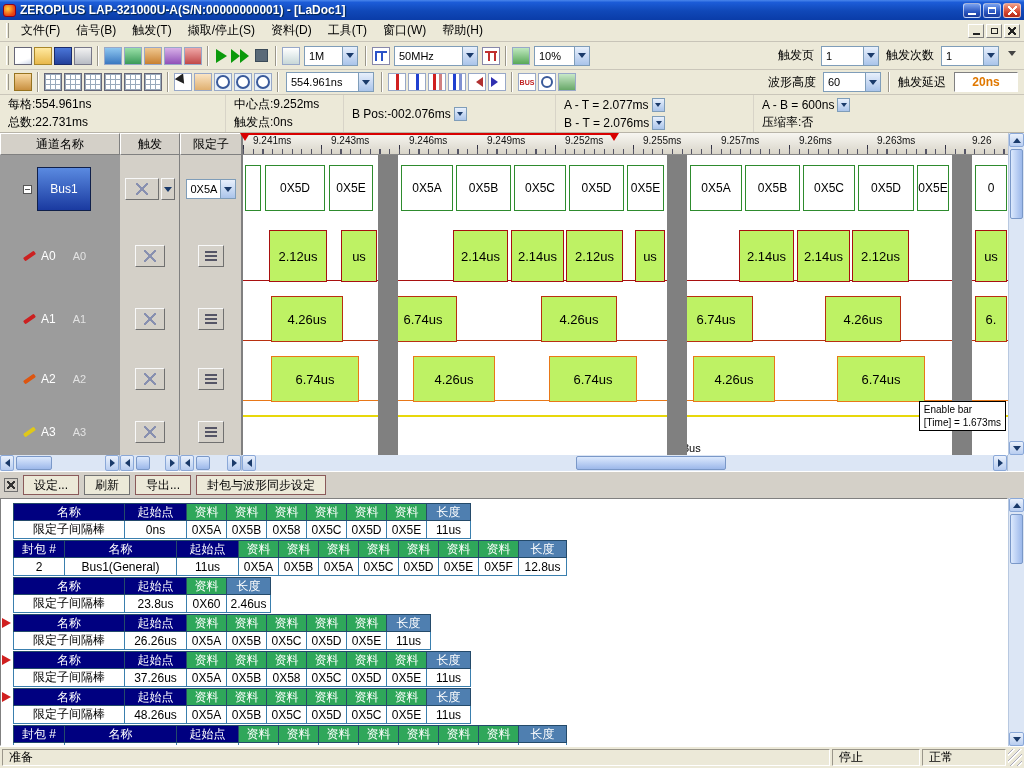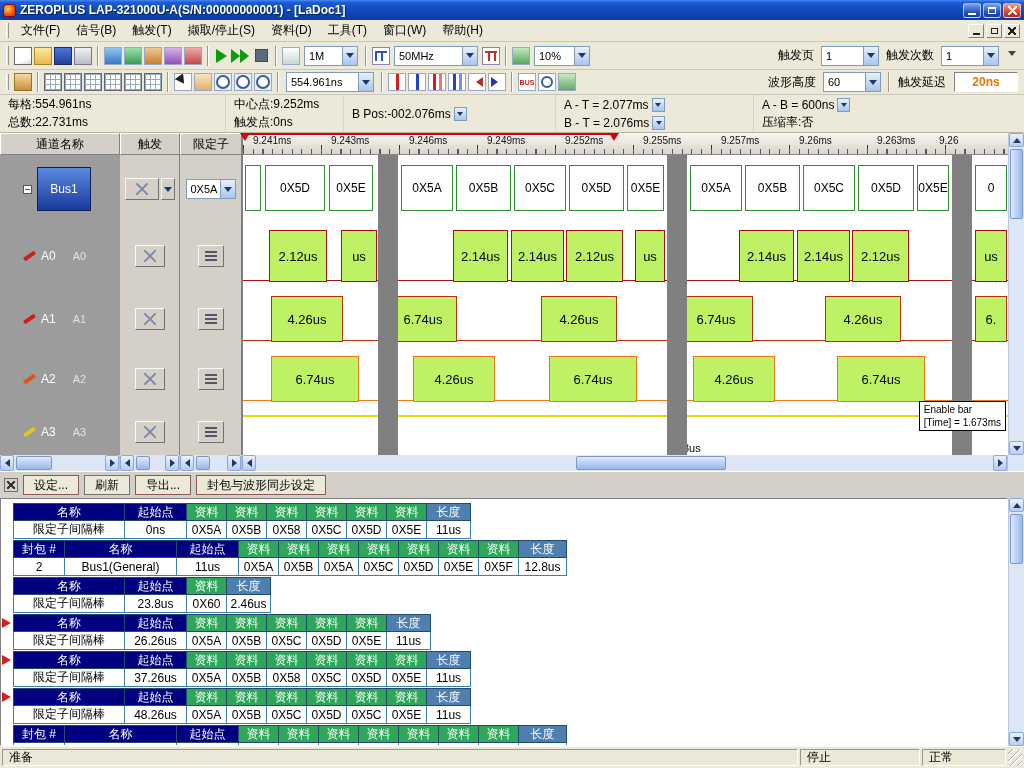--- a/index.html
+++ b/index.html
@@ -466,21 +466,21 @@
       <div class="ruler" id="ruler" data-name="time-ruler">
           <span data-name="ruler-label" class="rlabel" style="left: 10px;">9.241ms</span>
           <span data-name="ruler-label" class="rlabel" style="left: 88px;">9.243ms</span>
           <span data-name="ruler-label" class="rlabel" style="left: 166px;">9.246ms</span>
           <span data-name="ruler-label" class="rlabel" style="left: 244px;">9.249ms</span>
           <span data-name="ruler-label" class="rlabel" style="left: 322px;">9.252ms</span>
           <span data-name="ruler-label" class="rlabel" style="left: 400px;">9.255ms</span>
           <span data-name="ruler-label" class="rlabel" style="left: 478px;">9.257ms</span>
           <span data-name="ruler-label" class="rlabel" style="left: 556px; text-align: right;">9.26ms</span>
           <span data-name="ruler-label" class="rlabel" style="left: 634px;">9.263ms</span>
-          <span data-name="ruler-label" class="rlabel" style="left: 696px;">9.26</span>
+          <span data-name="ruler-label" class="rlabel" style="left: 729px;">9.26</span>
           <span data-name="ruler-marker-line" class="redline" style="width: 374px;"></span>
           <span data-name="ruler-marker-icon" class="rmark" style="left: -3px;"></span>
           <span data-name="center-marker-icon" class="rmark" style="left: 366px;"></span>
         </div>
       <div class="wave-rows" id="waveRows" data-name="waveform-rows">
           <div data-name="bus-waveform-row" class="busrow">
             <span data-name="bus-value-box" class="busbox" style="left: 2px; width: 16px; border-color: rgb(46, 139, 46);"></span>
             <span data-name="bus-value-box" class="busbox" style="left: 22px; width: 60px; border-color: rgb(46, 139, 46);">0X5D</span>
             <span data-name="bus-value-box" class="busbox" style="left: 86px; width: 44px; border-color: rgb(46, 139, 46);">0X5E</span>
             <span data-name="bus-value-box" class="busbox" style="left: 158px; width: 52px; border-color: rgb(46, 139, 46);">0X5A</span>
@@ -788,18 +788,18 @@
           </span>
         <button class="sb-btn" data-name="scroll-down-button">
             <i class="arr-d" data-name="arrow-down-icon"></i>
           </button>
       </div>
     </div>
   </div>
 
   <div class="statusbar" data-name="status-bar">
     <span class="scell" style="flex:1" data-name="status-ready">准备</span>
-    <span class="scell" style="width:120px" data-name="status-stop">停止</span>
+    <span class="scell" style="width:88px" data-name="status-stop">停止</span>
     <span class="scell" style="width:84px" data-name="status-normal">正常</span>
     <span class="sgrip" data-name="resize-grip"></span>
   </div>
 
 </div>
 
 </body></html>

